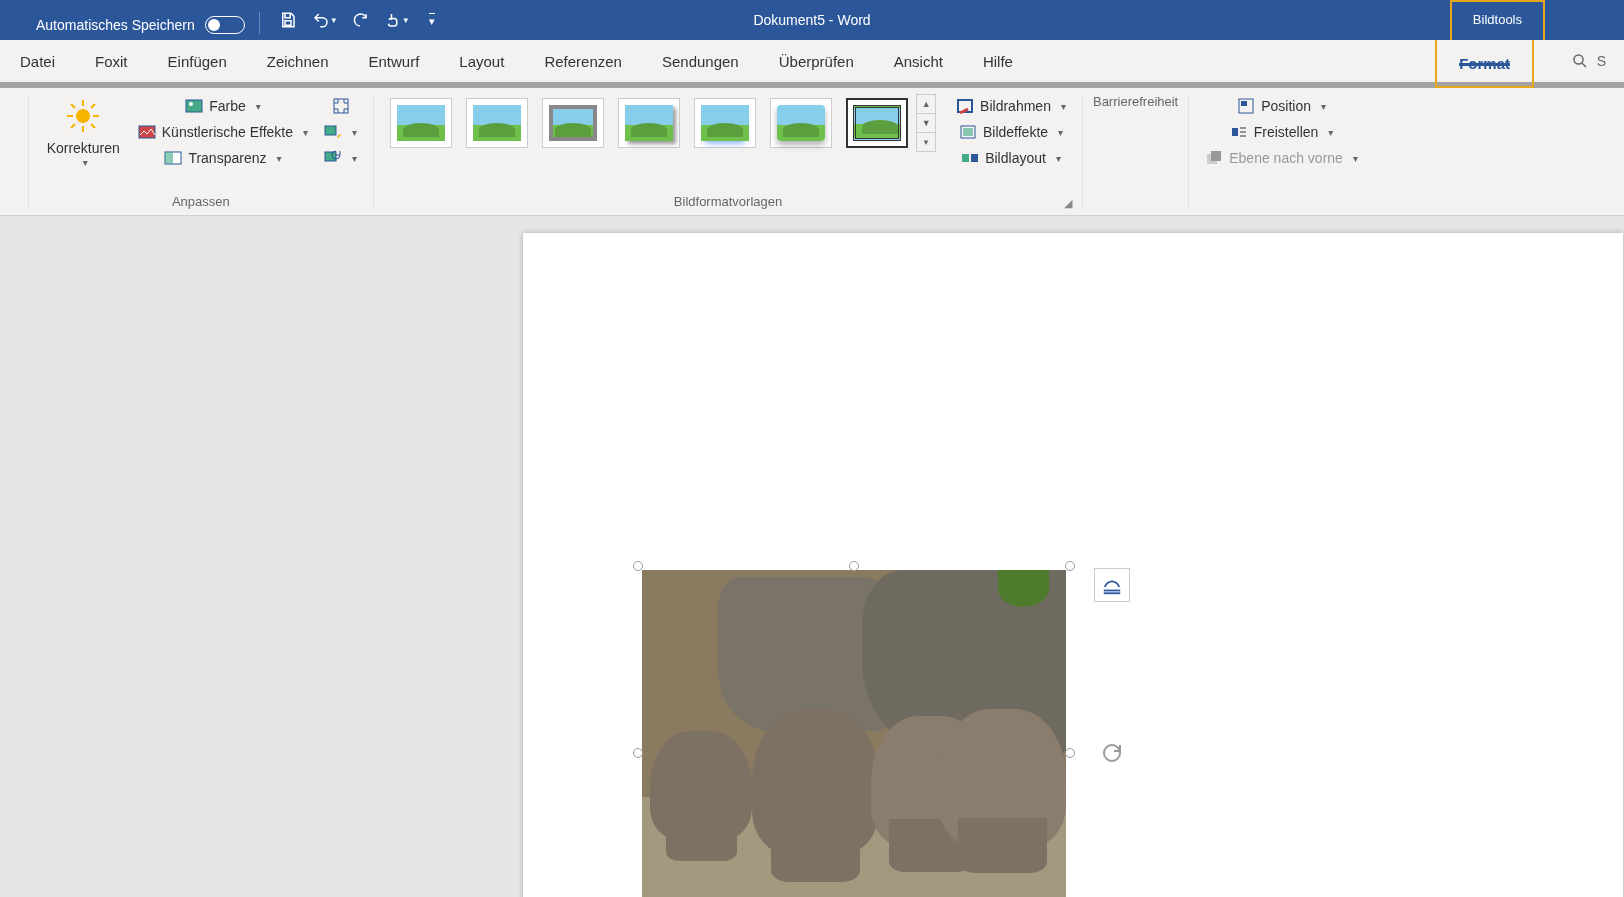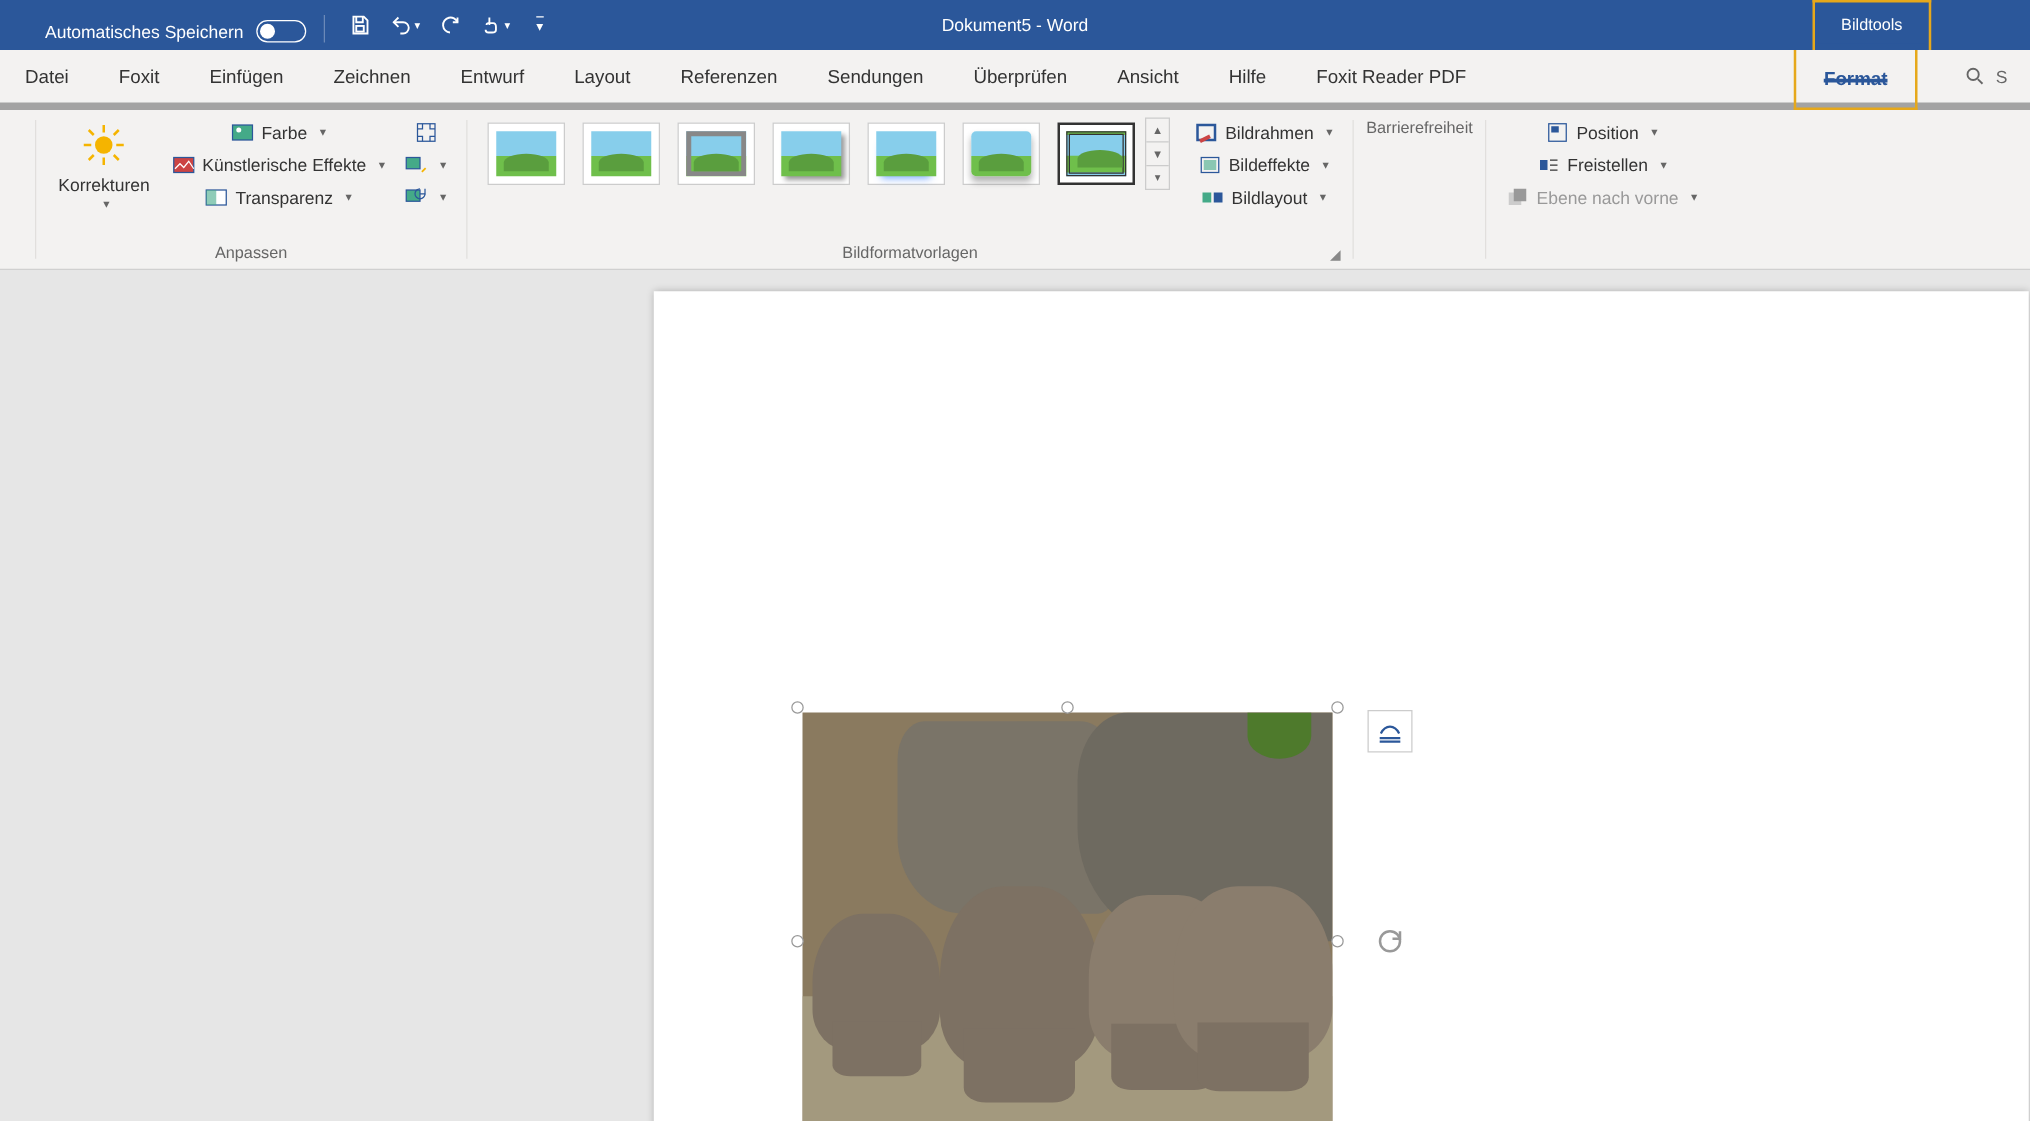--- a/index.html
+++ b/index.html
@@ -247,21 +247,20 @@
   <div class="tab">Foxit</div>
   <div class="tab">Einfügen</div>
   <div class="tab">Zeichnen</div>
   <div class="tab">Entwurf</div>
   <div class="tab">Layout</div>
   <div class="tab">Referenzen</div>
   <div class="tab">Sendungen</div>
   <div class="tab">Überprüfen</div>
   <div class="tab">Ansicht</div>
   <div class="tab">Hilfe</div>
-  <div class="tab">Foxit Reader PDF</div>
 
   <div class="tab-format-wrap">
     <div class="tab-format">Format</div>
   </div>
 
   <div class="search-area">
     <svg class="icon18" viewBox="0 0 24 24" fill="none" stroke="#666" stroke-width="2">
         <circle cx="10" cy="10" r="6"></circle>
         <path d="M20 20l-5-5"></path>
       </svg>

